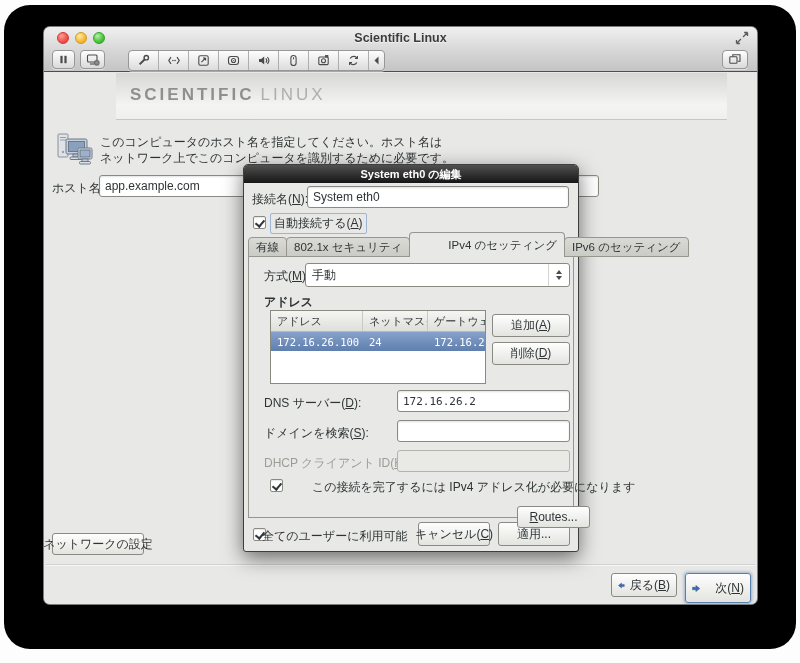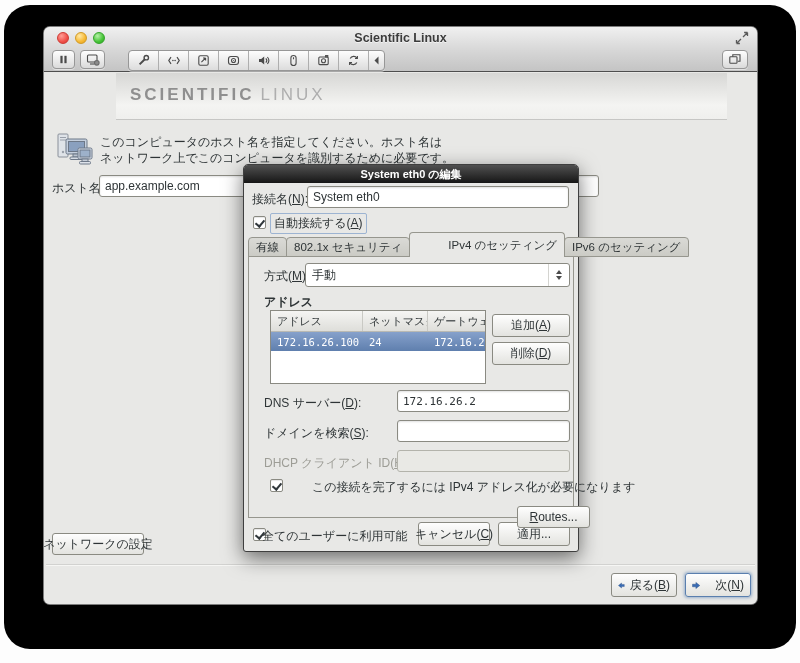--- a/index.html
+++ b/index.html
@@ -223,21 +223,21 @@
       <button class="gbtn" style="left:8px;top:461px;width:92px;height:22px;font-family:Liberation Serif, serif;">ネットワークの設定</button>
 
       <div class="sep" style="left:2px;top:492px;width:709px;"></div>
 
       <button class="gbtn" style="left:567px;top:501px;width:66px;height:24px;gap:5px;">
         <svg width="15" height="13" viewBox="0 0 16 14">
           <polygon points="15,4.5 8.5,4.5 8.5,1 1,7 8.5,13 8.5,9.5 15,9.5" fill="#3a6cb4" stroke="#24497f" stroke-width="0.8"></polygon>
         </svg>
         <span><span>戻る(</span><span class="mn">B</span><span>)</span></span>
       </button>
-      <button class="gbtn focusring" style="left:641px;top:501px;width:66px;height:24px;gap:15px;">
+      <button class="gbtn focusring" style="left:641px;top:501px;width:66px;height:30px;gap:15px;">
         <svg width="15" height="13" viewBox="0 0 16 14">
           <polygon points="1,4.5 7.5,4.5 7.5,1 15,7 7.5,13 7.5,9.5 1,9.5" fill="#3a6cb4" stroke="#24497f" stroke-width="0.8"></polygon>
         </svg>
         <span><span>次(</span><span class="mn">N</span><span>)</span></span>
       </button>
 
       <div class="dialog">
         <div class="dtitle">System eth0 の編集</div>
 
         <div class="dlabel" style="left:8px;top:26px;"><span>接続名(</span><span class="mn">N</span><span>):</span></div>

